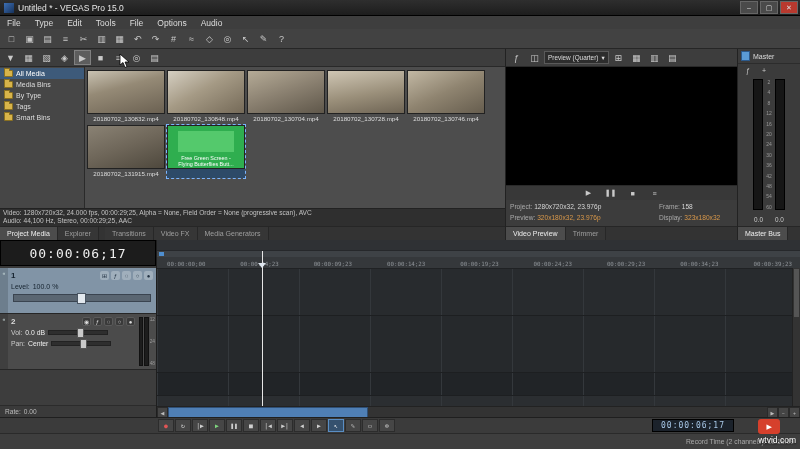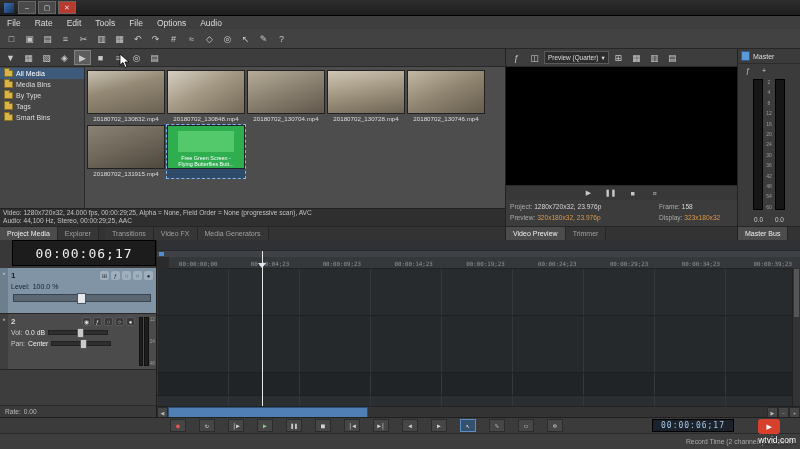--- a/index.html
+++ b/index.html
@@ -1,19 +1,19 @@
 <!DOCTYPE html>
 <html><head>
 <meta charset="utf-8">
 <style>
   html,body{margin:0;padding:0;background:#222;}
   .win{position:relative;width:800px;height:449px;background:#3a3a3a;overflow:hidden;
        font-family:"Liberation Sans","DejaVu Sans",sans-serif;color:#ddd;font-size:8px;
        -webkit-font-smoothing:antialiased;}
-  .mono{font-family:"DejaVu Sans Mono",monospace;margin-left:12px;}
+  .mono{font-family:"DejaVu Sans Mono",monospace;}
 
   
   .titlebar{position:absolute;left:0;top:0;width:800px;height:16px;background:linear-gradient(#2e2e2e,#1d1d1d);
     display:flex;align-items:center;padding:0 2px;box-sizing:border-box;border-bottom:1px solid #000;}
   .appicon{width:10px;height:10px;background:linear-gradient(135deg,#3d6fb4,#16325c);margin:0 4px 0 2px;flex:none;}
   .titletext{font-size:8.5px;color:#e8e8e8;flex:1;white-space:nowrap;}
   .winbtns{display:flex;gap:2px;}
   .wbtn{width:16px;height:11px;background:#4a4a4a;border:1px solid #666;color:#ddd;font-size:7px;
     display:flex;align-items:center;justify-content:center;line-height:1;}
   .wbtn.close{background:#b8392e;}
@@ -164,31 +164,32 @@
 
   .cursor{position:absolute;left:119px;top:53px;z-index:60;}
 </style>
 </head>
 <body>
 
 <div class="win">
 
   <div class="titlebar">
     <div class="appicon"></div>
+    <div class="titletext">Untitled * - VEGAS Pro 15.0</div>
     <div class="winbtns">
       <div class="wbtn">–</div>
       <div class="wbtn">▢</div>
       <div class="wbtn close">✕</div>
     </div>
   </div>
 
   <div class="menubar">
 
   <span>File</span>
-      <span>Rate</span>
+      <span>Type</span>
       <span>Edit</span>
       <span>Tools</span>
       <span>File</span>
       <span>Options</span>
       <span>Audio</span>
     </div>
 
   <div class="maintoolbar">
 
   <div class="ticon">□</div>

